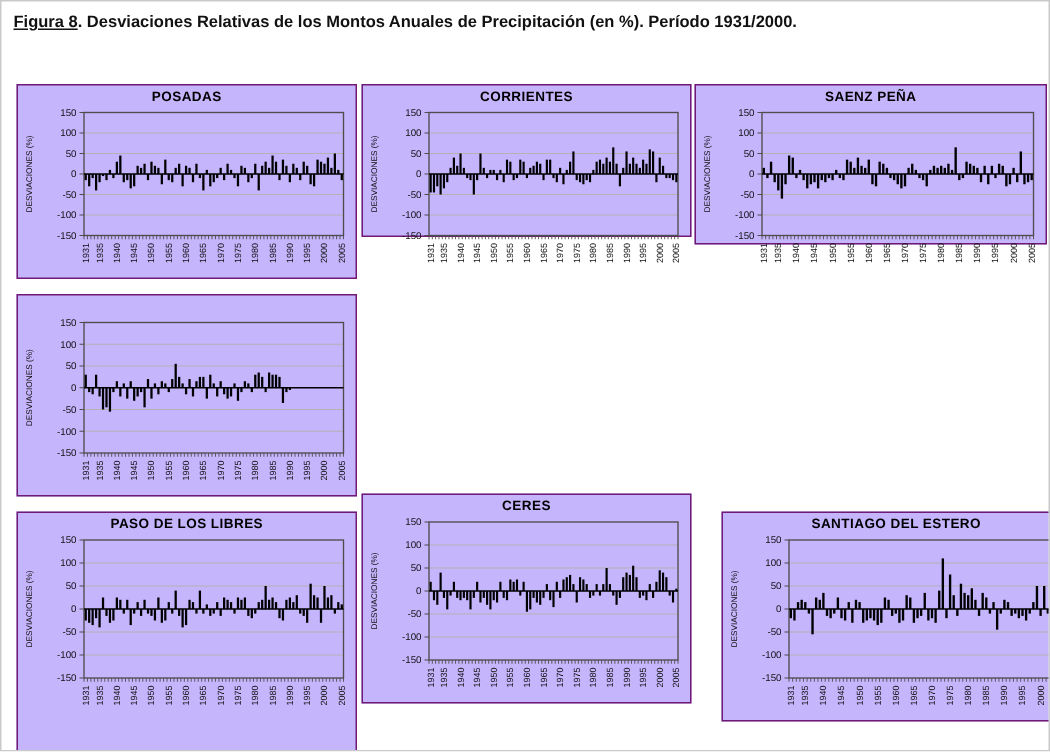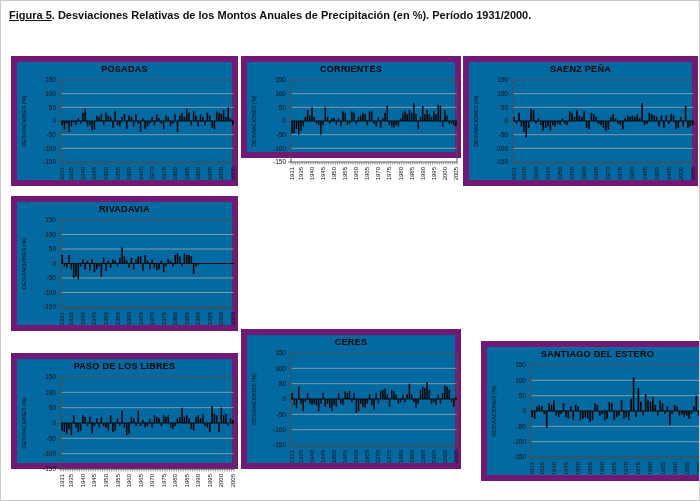--- a/index.html
+++ b/index.html
@@ -1,31 +1,31 @@
 <!DOCTYPE html>
 <html><head>
 <meta charset="utf-8">
 <style>
   html,body{margin:0;padding:0;background:#fff;}
   #page{position:relative;width:700px;height:501px;background:#ffffff;
         border:1px solid #c9c9c9;box-sizing:border-box;
         font-family:"Liberation Sans", sans-serif;overflow:hidden;}
   #figure-title{position:absolute;left:8px;top:8px;font-size:11px;font-weight:bold;color:#111;}
   #figure-title .prefix{text-decoration:underline;}
-  .panel{position:absolute;border:6px solid #701a75;background:#0369a1;box-sizing:border-box;}
+  .panel{position:absolute;border:1px solid #701a75;background:#c4b5fd;box-sizing:border-box;}
   .panel-title{position:absolute;left:0;right:0;top:2px;text-align:center;
                font-size:9px;font-weight:bold;color:#000;letter-spacing:0.3px;}
   .chart{position:absolute;left:0;top:13px;}
 </style>
 </head>
 <body>
 
 <div id="page">
   <div id="figure-title">
-    <span class="prefix">Figura 5</span><span>. Desviaciones Relativas de los Montos Anuales de Precipitación (en %). Período 1931/2000.</span>
+    <span class="prefix">Figura 8</span><span>. Desviaciones Relativas de los Montos Anuales de Precipitación (en %). Período 1931/2000.</span>
   </div>
   <div id="panels">
       <div class="panel" style="left: 10px; top: 55px; width: 227px; height: 130px;">
         <div class="panel-title">POSADAS</div>
         <svg width="225" height="115" class="chart">
           <line x1="44" x2="217" y1="18.666666666666664" y2="18.666666666666664" stroke="#b3b3b3" stroke-width="0.7"></line>
           <line x1="44" x2="217" y1="32.33333333333333" y2="32.33333333333333" stroke="#b3b3b3" stroke-width="0.7"></line>
           <line x1="44" x2="217" y1="59.666666666666664" y2="59.666666666666664" stroke="#b3b3b3" stroke-width="0.7"></line>
           <line x1="44" x2="217" y1="73.33333333333334" y2="73.33333333333334" stroke="#b3b3b3" stroke-width="0.7"></line>
           <rect x="44" y="5" width="173" height="82" fill="none" stroke="#4d4d4d" stroke-width="0.9"></rect>
@@ -400,21 +400,21 @@
           <rect x="194.894" y="46" width="1.4386666666666668" height="5.466666666666667" fill="#000000"></rect>
           <rect x="197.10733333333334" y="35.06666666666666" width="1.4386666666666668" height="10.933333333333334" fill="#000000"></rect>
           <rect x="199.32066666666665" y="40.53333333333333" width="1.4386666666666668" height="5.466666666666667" fill="#000000"></rect>
           <rect x="201.534" y="46" width="1.4386666666666668" height="2.7333333333333334" fill="#000000"></rect>
           <rect x="203.74733333333333" y="46" width="1.4386666666666668" height="2.7333333333333334" fill="#000000"></rect>
           <rect x="205.96066666666667" y="46" width="1.4386666666666668" height="4.1000000000000005" fill="#000000"></rect>
           <rect x="208.174" y="46" width="1.4386666666666668" height="5.466666666666667" fill="#000000"></rect>
           <line x1="44" x2="210" y1="46" y2="46" stroke="#000000" stroke-width="0.9"></line>
         </svg>
       </div>
-      <div class="panel" style="left: 462px; top: 55px; width: 235px; height: 130px;">
+      <div class="panel" style="left: 462px; top: 55px; width: 235px; height: 107px;">
         <div class="panel-title">SAENZ PEÑA</div>
         <svg width="233" height="115" class="chart">
           <line x1="44" x2="225" y1="18.666666666666664" y2="18.666666666666664" stroke="#b3b3b3" stroke-width="0.7"></line>
           <line x1="44" x2="225" y1="32.33333333333333" y2="32.33333333333333" stroke="#b3b3b3" stroke-width="0.7"></line>
           <line x1="44" x2="225" y1="59.666666666666664" y2="59.666666666666664" stroke="#b3b3b3" stroke-width="0.7"></line>
           <line x1="44" x2="225" y1="73.33333333333334" y2="73.33333333333334" stroke="#b3b3b3" stroke-width="0.7"></line>
           <rect x="44" y="5" width="181" height="82" fill="none" stroke="#4d4d4d" stroke-width="0.9"></rect>
           <text x="39" y="7.2" text-anchor="end" font-size="6.5" fill="#111111" font-family="&quot;Liberation Sans&quot;,sans-serif">150</text>
           <line x1="41" x2="44" y1="5" y2="5" stroke="#4d4d4d" stroke-width="0.8"></line>
           <text x="39" y="20.866666666666664" text-anchor="end" font-size="6.5" fill="#111111" font-family="&quot;Liberation Sans&quot;,sans-serif">100</text>
@@ -594,21 +594,20 @@
           <rect x="210.94233333333335" y="41.9" width="1.5686666666666669" height="4.1000000000000005" fill="#000000"></rect>
           <rect x="213.35566666666668" y="46" width="1.5686666666666669" height="5.466666666666667" fill="#000000"></rect>
           <rect x="215.769" y="30.966666666666665" width="1.5686666666666669" height="15.033333333333331" fill="#000000"></rect>
           <rect x="218.18233333333333" y="46" width="1.5686666666666669" height="6.833333333333333" fill="#000000"></rect>
           <rect x="220.5956666666667" y="46" width="1.5686666666666669" height="5.466666666666667" fill="#000000"></rect>
           <rect x="223.00900000000001" y="46" width="1.5686666666666669" height="4.1000000000000005" fill="#000000"></rect>
           <line x1="44" x2="225" y1="46" y2="46" stroke="#000000" stroke-width="0.9"></line>
         </svg>
       </div>
       <div class="panel" style="left: 10px; top: 195px; width: 227px; height: 135px;">
-        <div class="panel-title">RIVADAVIA</div>
         <svg width="225" height="120" class="chart">
           <line x1="44" x2="217" y1="19.5" y2="19.5" stroke="#b3b3b3" stroke-width="0.7"></line>
           <line x1="44" x2="217" y1="34" y2="34" stroke="#b3b3b3" stroke-width="0.7"></line>
           <line x1="44" x2="217" y1="63" y2="63" stroke="#b3b3b3" stroke-width="0.7"></line>
           <line x1="44" x2="217" y1="77.5" y2="77.5" stroke="#b3b3b3" stroke-width="0.7"></line>
           <rect x="44" y="5" width="173" height="87" fill="none" stroke="#4d4d4d" stroke-width="0.9"></rect>
           <text x="39" y="7.2" text-anchor="end" font-size="6.5" fill="#111111" font-family="&quot;Liberation Sans&quot;,sans-serif">150</text>
           <line x1="41" x2="44" y1="5" y2="5" stroke="#4d4d4d" stroke-width="0.8"></line>
           <text x="39" y="21.7" text-anchor="end" font-size="6.5" fill="#111111" font-family="&quot;Liberation Sans&quot;,sans-serif">100</text>
           <line x1="41" x2="44" y1="19.5" y2="19.5" stroke="#4d4d4d" stroke-width="0.8"></line>
@@ -771,21 +770,21 @@
           <rect x="166.657" y="38.35" width="1.4993333333333334" height="10.15" fill="#000000"></rect>
           <rect x="168.96366666666668" y="39.800000000000004" width="1.4993333333333334" height="8.700000000000001" fill="#000000"></rect>
           <rect x="171.27033333333335" y="39.800000000000004" width="1.4993333333333334" height="8.700000000000001" fill="#000000"></rect>
           <rect x="173.577" y="41.25" width="1.4993333333333334" height="7.25" fill="#000000"></rect>
           <rect x="175.88366666666667" y="48.5" width="1.4993333333333334" height="10.15" fill="#000000"></rect>
           <rect x="178.19033333333334" y="48.5" width="1.4993333333333334" height="2.9" fill="#000000"></rect>
           <rect x="180.497" y="48.5" width="1.4993333333333334" height="1.45" fill="#000000"></rect>
           <line x1="44" x2="217" y1="48.5" y2="48.5" stroke="#000000" stroke-width="0.9"></line>
         </svg>
       </div>
-      <div class="panel" style="left: 10px; top: 352px; width: 227px; height: 116px;">
+      <div class="panel" style="left: 10px; top: 340px; width: 227px; height: 160px;">
         <div class="panel-title">PASO DE LOS LIBRES</div>
         <svg width="225" height="125" class="chart">
           <line x1="44" x2="217" y1="20.333333333333332" y2="20.333333333333332" stroke="#b3b3b3" stroke-width="0.7"></line>
           <line x1="44" x2="217" y1="35.666666666666664" y2="35.666666666666664" stroke="#b3b3b3" stroke-width="0.7"></line>
           <line x1="44" x2="217" y1="66.33333333333333" y2="66.33333333333333" stroke="#b3b3b3" stroke-width="0.7"></line>
           <line x1="44" x2="217" y1="81.66666666666667" y2="81.66666666666667" stroke="#b3b3b3" stroke-width="0.7"></line>
           <rect x="44" y="5" width="173" height="92" fill="none" stroke="#4d4d4d" stroke-width="0.9"></rect>
           <text x="39" y="7.2" text-anchor="end" font-size="6.5" fill="#111111" font-family="&quot;Liberation Sans&quot;,sans-serif">150</text>
           <line x1="41" x2="44" y1="5" y2="5" stroke="#4d4d4d" stroke-width="0.8"></line>
           <text x="39" y="22.53333333333333" text-anchor="end" font-size="6.5" fill="#111111" font-family="&quot;Liberation Sans&quot;,sans-serif">100</text>

